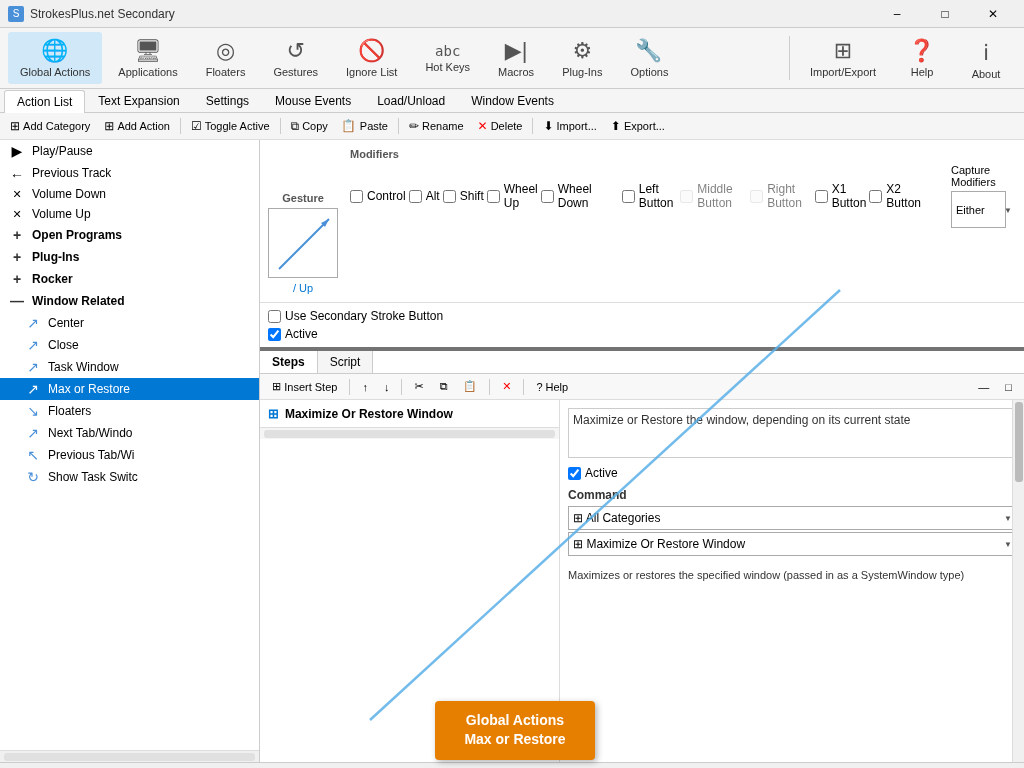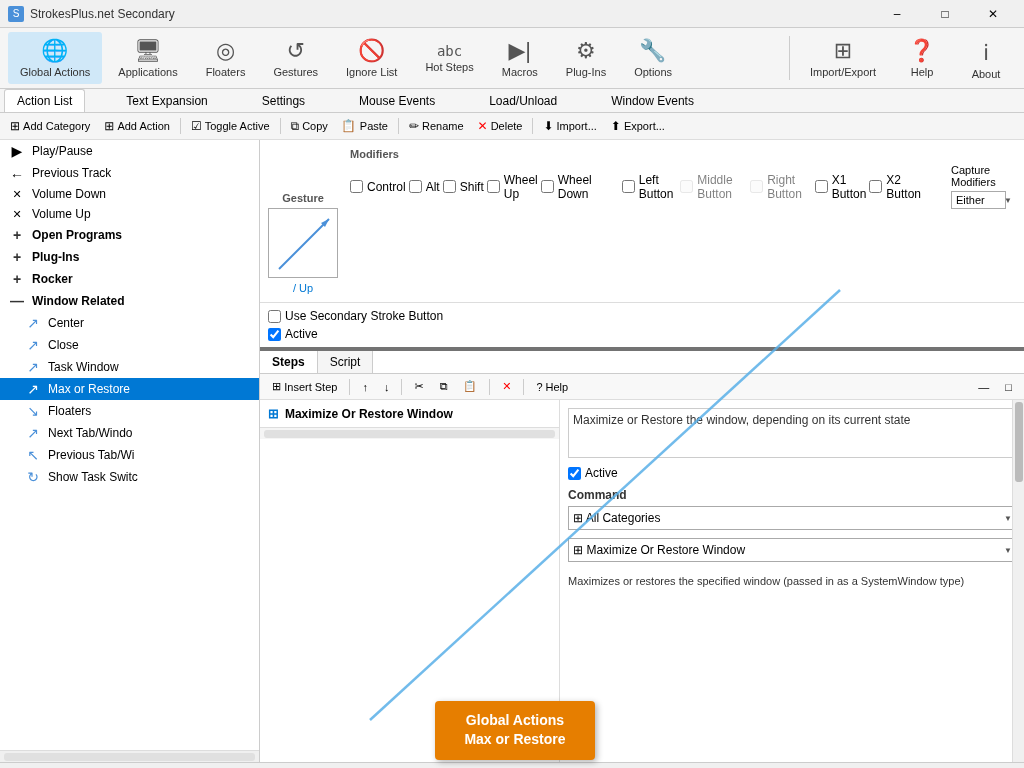--- a/index.html
+++ b/index.html
@@ -44,23 +44,22 @@
     .toolbar-icon { font-size: 22px; color: #555; }
     .toolbar-label { font-size: 11px; color: #333; white-space: nowrap; }
     .toolbar-sep { width: 1px; background: #ccc; margin: 4px 4px; }
     .toolbar-spacer { flex: 1; }
 
     
     .tabs-row {
       background: #f5f5f5;
       border-bottom: 1px solid #ccc;
       display: flex;
-      align-items: flex-start;
+      align-items: center;
       padding: 0 4px;
-      gap: 28px;
     }
     .tab {
       padding: 4px 12px;
       cursor: pointer;
       border: 1px solid transparent;
       border-bottom: none;
       border-radius: 3px 3px 0 0;
       font-size: 12px;
       background: transparent;
     }
@@ -156,21 +155,21 @@
       background: white;
       position: relative;
       overflow: hidden;
     }
     .gesture-name { font-size: 11px; color: #0078d4; text-align: center; }
     .modifiers-section { flex: 1; display: flex; flex-direction: column; gap: 4px; }
     .modifiers-label { font-size: 11px; color: #555; font-weight: 600; }
     .modifier-item { display: flex; align-items: center; gap: 4px; font-size: 12px; }
     .modifier-item input[type=checkbox] { margin: 0; }
     .capture-label { font-size: 11px; }
-    .capture-select { height: 18px; font-size: 11px; border: 1px solid #aaa; background: white; padding: 0 20px 0 4px; appearance: none; position: relative; }
+    .capture-select { height: 37px; font-size: 11px; border: 1px solid #aaa; background: white; padding: 0 20px 0 4px; appearance: none; position: relative; }
     .capture-select-wrap { position: relative; display: inline-block; }
     .capture-select-wrap::after { content: '▼'; font-size: 8px; position: absolute; right: 4px; top: 50%; transform: translateY(-50%); pointer-events: none; color: #555; }
     .modifiers-col { display: flex; flex-direction: row; gap: 3px; }
     .cap-col { display: flex; flex-direction: column; gap: 3px; }
 
     
     .options-row {
       display: flex;
       flex-direction: column;
       gap: 4px;
@@ -354,21 +353,21 @@
   <div class="toolbar-item">
     <span class="toolbar-icon">↺</span>
     <span class="toolbar-label">Gestures</span>
   </div>
   <div class="toolbar-item">
     <span class="toolbar-icon">🚫</span>
     <span class="toolbar-label">Ignore List</span>
   </div>
   <div class="toolbar-item">
     <span class="toolbar-icon" style="font-size:14px;font-family:monospace;">abc</span>
-    <span class="toolbar-label">Hot Steps</span>
+    <span class="toolbar-label">Hot Keys</span>
   </div>
   <div class="toolbar-item">
     <span class="toolbar-icon">▶|</span>
     <span class="toolbar-label">Macros</span>
   </div>
   <div class="toolbar-item">
     <span class="toolbar-icon">⚙</span>
     <span class="toolbar-label">Plug-Ins</span>
   </div>
   <div class="toolbar-item">
@@ -664,21 +663,21 @@
 
         <div class="step-detail" style="position:relative;">
           <div class="detail-desc">Maximize or Restore the window, depending on its current state</div>
           <label class="detail-active">
             <input type="checkbox" checked="" style="">
             <span>Active</span>
           </label>
           <div>
             <span class="detail-label">Command</span>
             <div style="margin-top:4px;">
-              <div class="detail-select-wrap" style="position:relative; display:block; margin-bottom:8px;">
+              <div class="detail-select-wrap" style="position:relative; display:block; margin-bottom:2px;">
                 <select class="detail-select" style="width:100%; display:flex; align-items:center;">
                   <option>⊞ All Categories</option>
                 </select>
               </div>
               <div class="detail-select-wrap" style="position:relative; display:block; margin-bottom:4px;">
                 <select class="detail-select" style="width:100%;">
                   <option>⊞ Maximize Or Restore Window</option>
                 </select>
               </div>
             </div>

